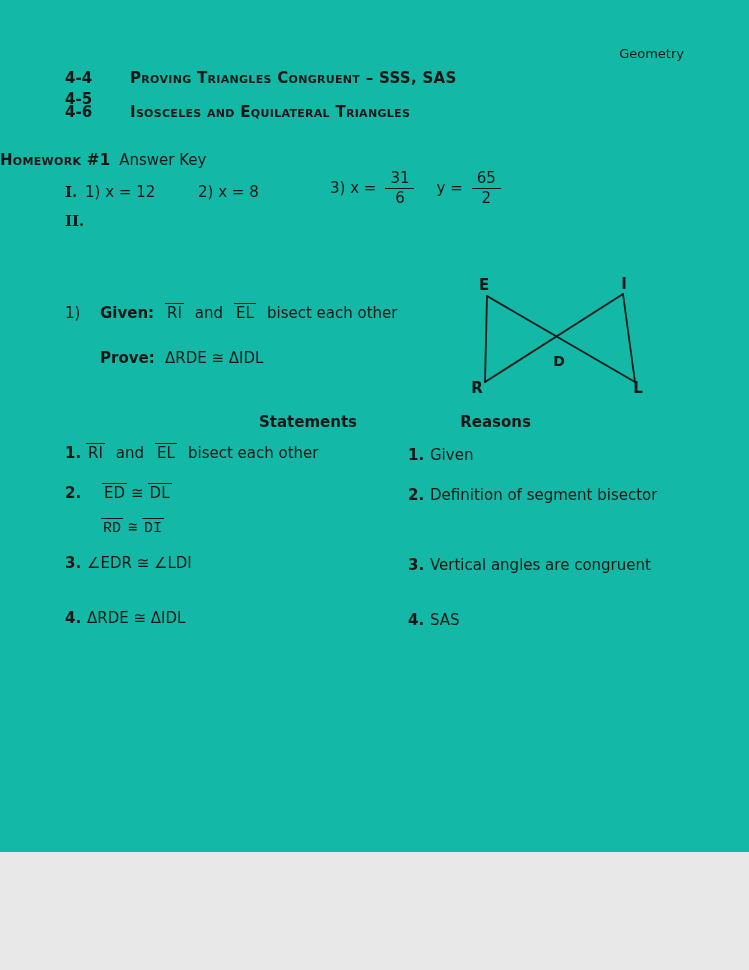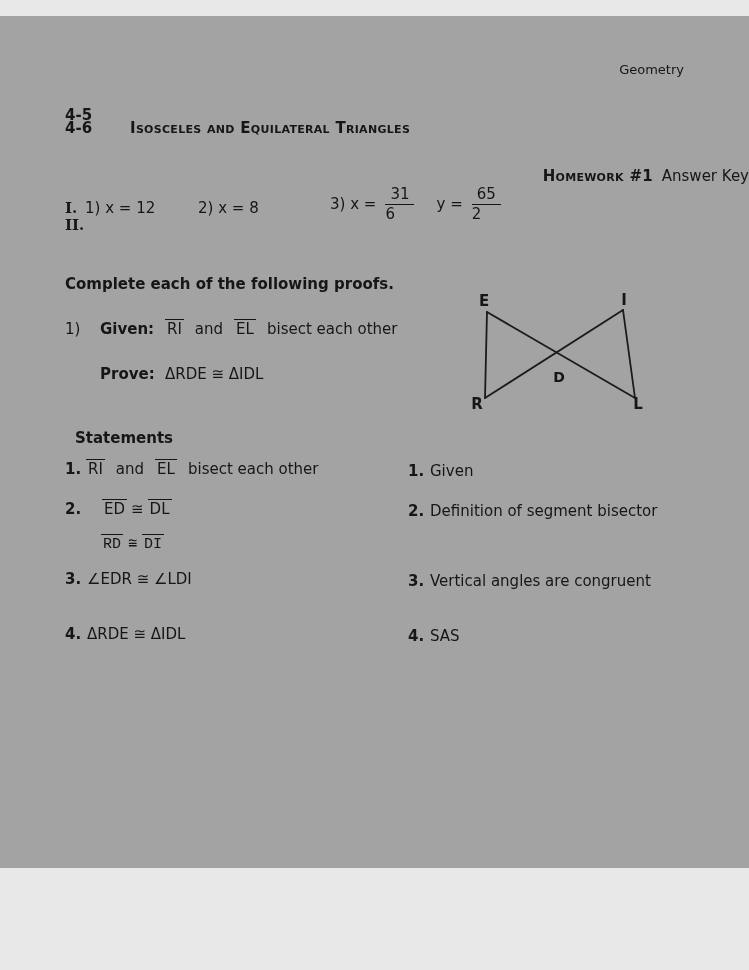--- a/index.html
+++ b/index.html
@@ -1,62 +1,66 @@
 <!DOCTYPE html>
 <html><head>
 <meta charset="utf-8">
 <style>
   * { margin:0; padding:0; box-sizing:border-box; }
   html,body { background:#e8e8e8; }
   .page {
     position:relative;
     width:749px; height:852px;
-    margin:16px auto;
-    background:#a3a3a3;
+    margin:0 auto;
+    background:#14b8a6;
     color:#161616;
     font-family:"DejaVu Sans", sans-serif;
     font-size:15px;
     line-height:1.2;
     overflow:hidden;
   }
   .abs { position:absolute; }
   .bold { font-weight:bold; }
   .smallcaps { font-variant:small-caps; letter-spacing:0.3px; }
   .roman { font-family:"DejaVu Serif", serif; font-weight:bold; }
   .row { display:flex; align-items:baseline; }
   .seg {
     display:inline-block;
     border-top:1.6px solid currentColor;
     padding:2px 2px 0 2px;
     line-height:1.05;
   }
-  .frac { display:inline-flex; flex-direction:column; align-items:flex-start; line-height:1.1; }
+  .frac { display:inline-flex; flex-direction:column; align-items:center; line-height:1.1; }
   .fnum { border-bottom:1.6px solid currentColor; padding:0 5px 1px 5px; }
   .fden { padding-top:1px; }
   .sec-num { display:inline-block; width:65px; font-weight:bold; }
   .sec-title { font-weight:bold; }
   .small { font-size:13px; }
   svg text { font-family:"DejaVu Sans", sans-serif; font-weight:600; fill:#161616; }
 </style>
 </head>
 <body>
 
 <div class="page">
 
   <div class="abs small" style="top:46px; right:65px;">Geometry</div>
 
+  <div class="abs row" style="top:69px; left:65px;">
+    <span class="sec-num">4-4</span>
+    <span class="sec-title smallcaps">Proving Triangles Congruent – SSS, SAS</span>
+  </div>
   <div class="abs row" style="top:90px; left:65px;">
     <span class="sec-num">4-5</span>
   </div>
   <div class="abs row" style="top:103px; left:65px;">
     <span class="sec-num">4-6</span>
     <span class="sec-title smallcaps">Isosceles and Equilateral Triangles</span>
   </div>
 
-  <div class="abs" style="top:151px; left:0; width:749px; text-align:right;">
+  <div class="abs" style="top:151px; left:0; width:749px; text-align:left;">
     <span class="bold smallcaps">Homework #1</span>
     <span style="margin-left:4px;">Answer Key</span>
   </div>
 
   <div class="abs roman" style="top:183px; left:65px;">I.</div>
   <div class="abs" style="top:183px; left:85px;">1) x = 12</div>
   <div class="abs" style="top:183px; left:198px;">2) x = 8</div>
 
   <div class="abs" style="top:170px; left:330px; display:flex; align-items:center;">
     <span>3) x =</span>
@@ -64,23 +68,22 @@
       <span class="fnum">31</span>
       <span class="fden">6</span>
     </span>
     <span style="margin-left:22px;">y =</span>
     <span class="frac" style="margin-left:9px;">
       <span class="fnum">65</span>
       <span class="fden">2</span>
     </span>
   </div>
 
-  <div class="abs roman" style="top:200px; left:65px;">II.</div>
+  <div class="abs roman" style="top:212px; left:65px;">II.</div>
 
-  <div class="abs bold" style="top:259px; left:65px;">Complete each of the following proofs.</div>
 
   <div class="abs row" style="top:303px; left:65px;">
     <span style="width:35px;">1)</span>
     <span class="bold" style="width:65px;">Given:</span>
     <span class="seg">RI</span>
     <span style="margin-left:11px;">and</span>
     <span class="seg" style="margin-left:11px;">EL</span>
     <span style="margin-left:11px;">bisect each other</span>
   </div>
 
@@ -96,21 +99,22 @@
       <line x1="25" y1="107" x2="163" y2="19"></line>
       <line x1="163" y1="19" x2="175" y2="107"></line>
     </g>
     <text x="24" y="15" font-size="15" text-anchor="middle">E</text>
     <text x="164" y="14" font-size="15" text-anchor="middle">I</text>
     <text x="17" y="118" font-size="15" text-anchor="middle">R</text>
     <text x="178" y="118" font-size="15" text-anchor="middle">L</text>
     <text x="99" y="91" font-size="14" text-anchor="middle">D</text>
   </svg>
 
-  <div class="abs bold" style="top:413px; left:75px; width:290px; text-align:left;">Statements</div>
+  <div class="abs bold" style="top:413px; left:67px; width:290px; text-align:right;">Statements</div>
+  <div class="abs bold" style="top:413px; left:408px; width:175px; text-align:center;">Reasons</div>
 
   <div class="abs row" style="top:443px; left:65px;">
     <span class="bold" style="width:21px;">1.</span>
     <span class="seg">RI</span>
     <span style="margin-left:11px;">and</span>
     <span class="seg" style="margin-left:11px;">EL</span>
     <span style="margin-left:11px;">bisect each other</span>
   </div>
 
   <div class="abs row" style="top:483px; left:65px;">

